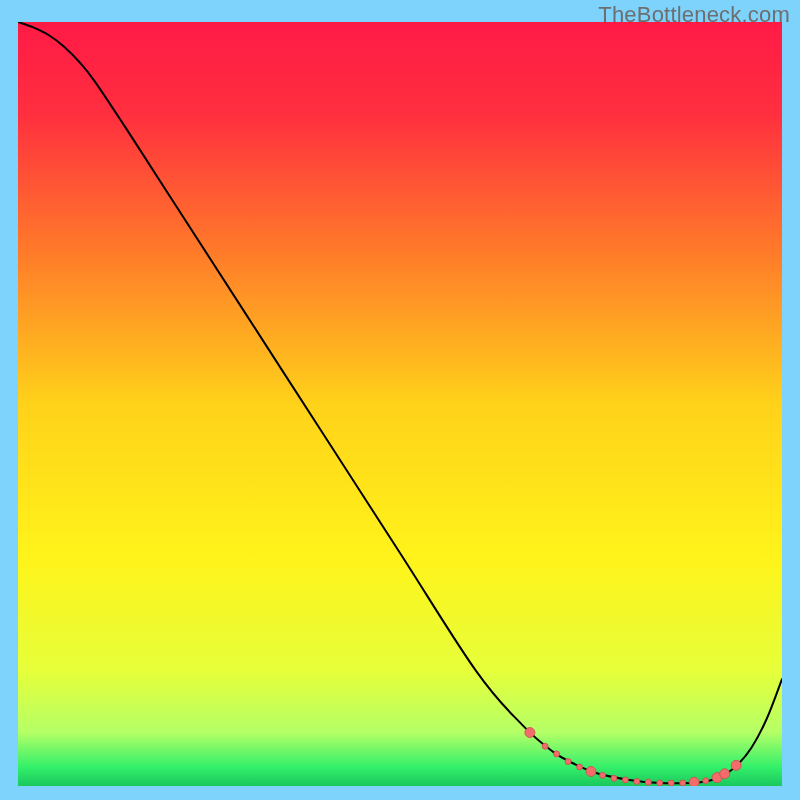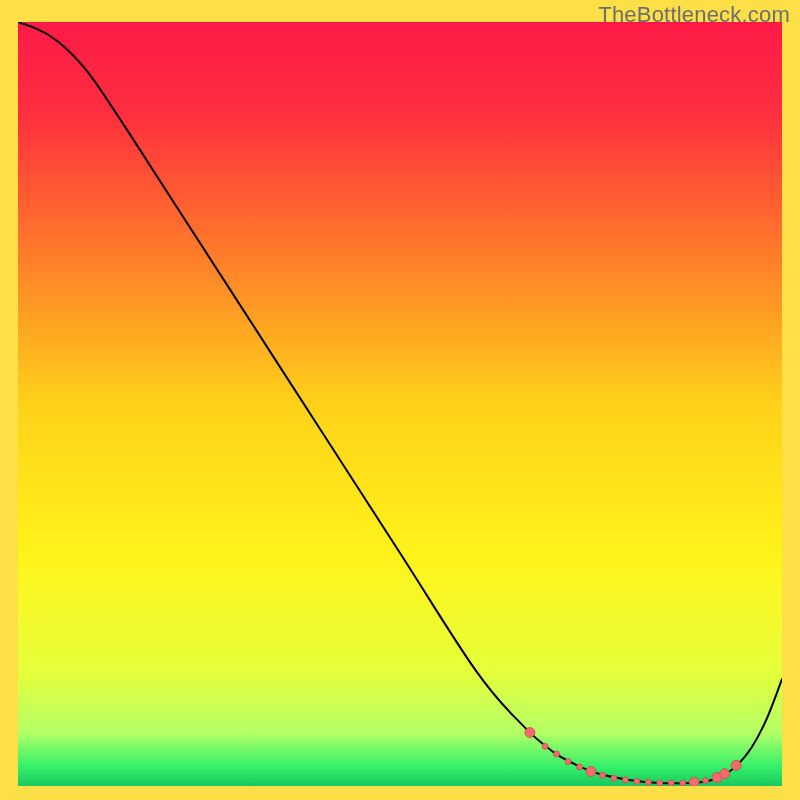--- a/index.html
+++ b/index.html
@@ -1,21 +1,21 @@
 <!DOCTYPE html>
 <html><head>
 <meta charset="utf-8">
 <style>
   * { margin: 0; padding: 0; box-sizing: border-box; }
   html, body { width: 800px; height: 800px; overflow: hidden; background: #000; }
   .frame {
     position: relative;
     width: 800px;
     height: 800px;
-    background: #fde047;
+    background: #7dd3fc;
   }
   .watermark {
     position: absolute;
     top: 2px;
     right: 10px;
     font-family: Arial, Helvetica, sans-serif;
     font-size: 22px;
     font-weight: 500;
     color: #6e6e6e;
     letter-spacing: 0.2px;

